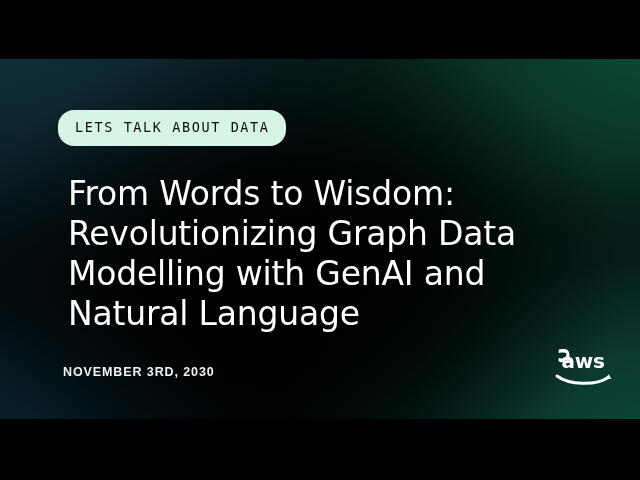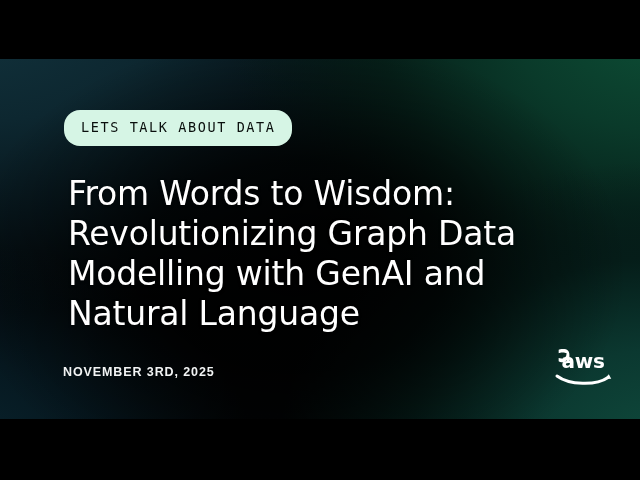--- a/index.html
+++ b/index.html
@@ -89,21 +89,21 @@
 
   
   #content {
     position: absolute;
     inset: 0;
     z-index: 10;
   }
 
   #eyebrow-badge {
     position: absolute;
-    left: 64px;
+    left: 58px;
     top: 51px;
     height: 36px;
     box-sizing: border-box;
     display: flex;
     align-items: center;
     padding: 0 16px 0 17px;
     background: #d6f5e5;
     border-radius: 16px;
   }
   #eyebrow-badge .badge-text {
@@ -175,21 +175,21 @@
     <div class="bg-layer bg-center-darken"></div>
 
     <div id="content">
 
       <div id="eyebrow-badge">
         <span class="badge-text">LETS TALK ABOUT DATA</span>
       </div>
 
       <h1 id="slide-title">From Words to Wisdom: Revolutionizing Graph Data Modelling with GenAI and Natural Language</h1>
 
-      <div id="slide-date">NOVEMBER 3RD, 2025</div>
+      <div id="slide-date">NOVEMBER 3RD, 2030</div>
 
       <div id="aws-logo">
         <svg viewBox="0 0 124 88" xmlns="http://www.w3.org/2000/svg" aria-hidden="true">
           <g fill="#ffffff">
 
             <path d="M22.4 35.6c0 1.9.2 3.5.6 4.6.4 1.1 1 2.3 1.8 3.6.3.4.4.9.4 1.2 0 .5-.3 1-1 1.5l-3.2 2.2c-.5.3-1 .5-1.4.5-.5 0-1.1-.3-1.6-.8-.8-.8-1.4-1.7-1.9-2.6-.5-.9-1.1-2-1.7-3.3-4 4.7-9 7-15 7-4.3 0-7.7-1.2-10.2-3.7V35.6h.1c2.8 1 5.7 1.5 8.7 1.5 2.1 0 4.3-.4 6.6-1.1 2.3-.7 4.3-2 6.1-3.8 1.3-1.3 2.2-2.7 2.8-4.3.6-1.6.9-3.5.9-5.8v-2.8c-1.7-.4-3.5-.8-5.4-1-1.9-.3-3.7-.4-5.6-.4-4 0-7.9.5-11.7 1.6-.9.2-1.7.5-2.4.8V8.6c1.3-.4 2.9-.8 4.7-1.2 2.9-.6 6-.9 9.3-.9 7.1 0 12.3 1.6 15.6 4.8 3.3 3.2 5 8.1 5 14.7v19.6z" transform="translate(20,0) scale(0.62)"></path>
           </g>
 
           <text x="62" y="42" text-anchor="middle" font-family="DejaVu Sans, sans-serif" font-size="40" font-weight="bold" letter-spacing="-0.5" fill="#ffffff">aws</text>
 

